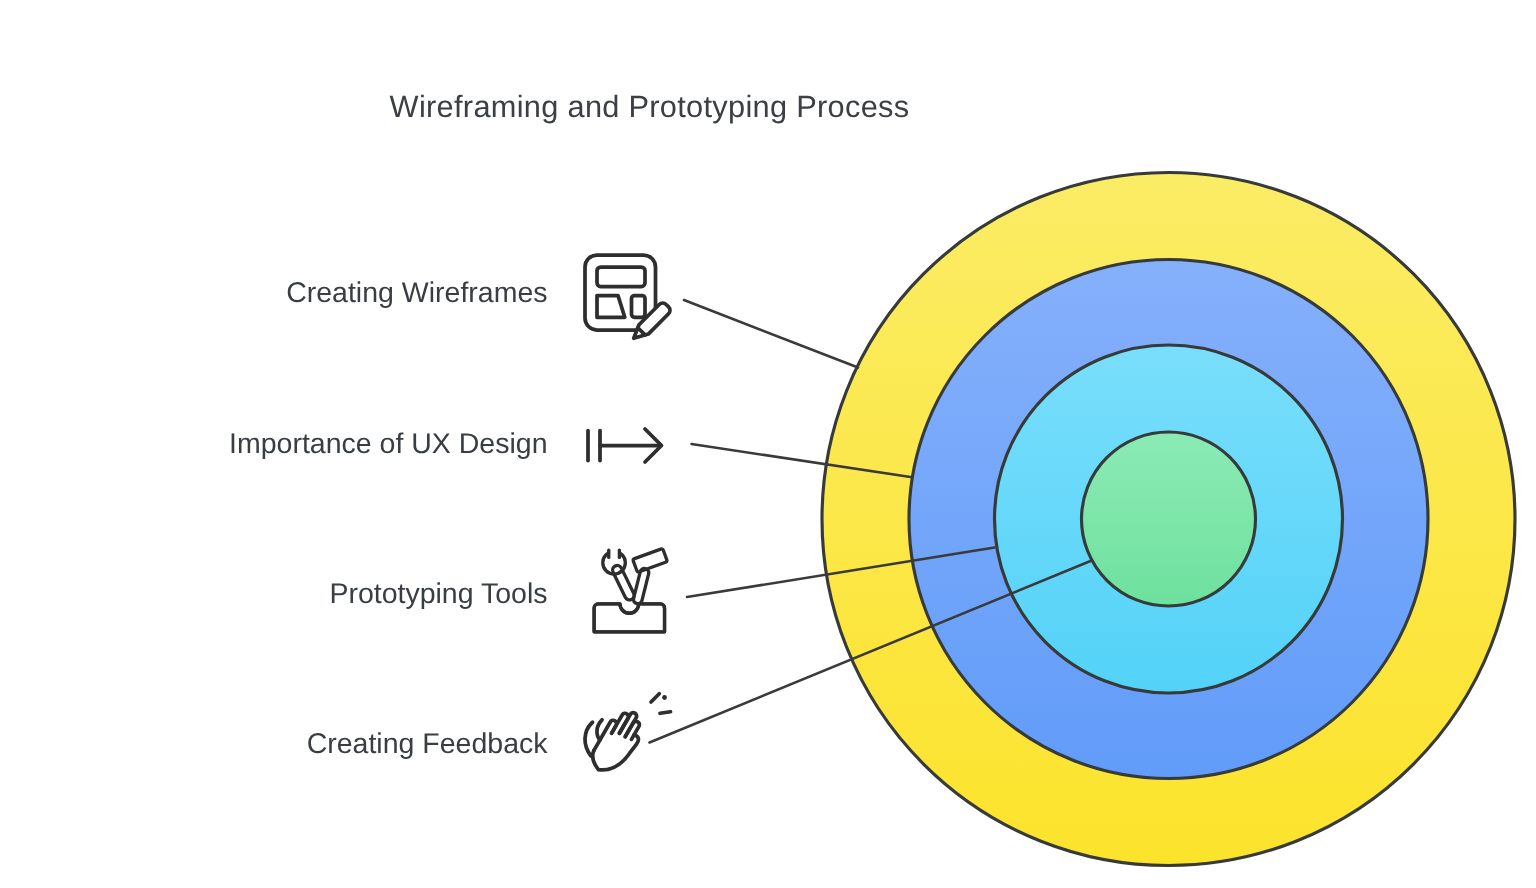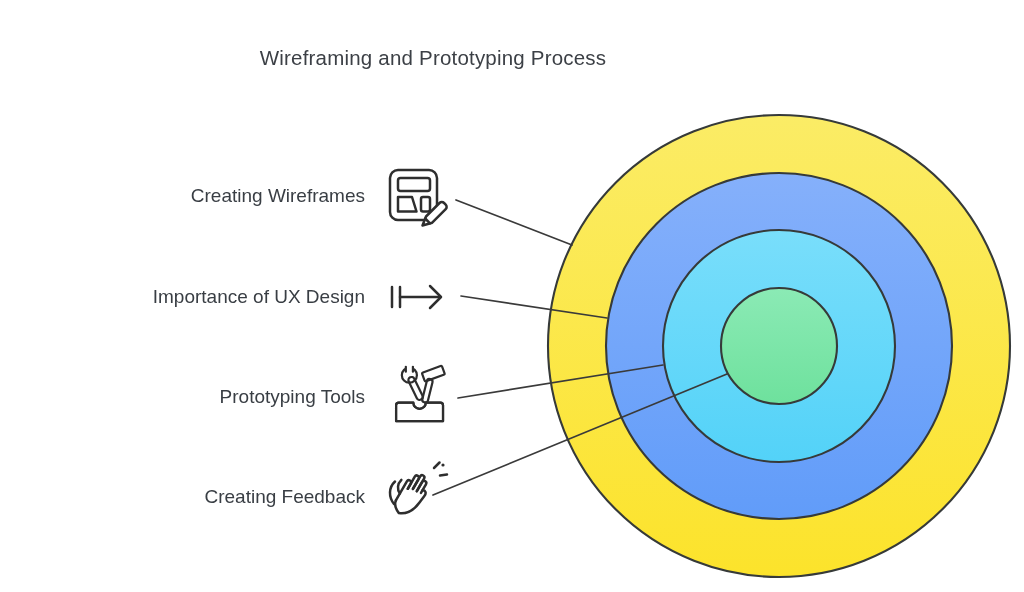--- a/index.html
+++ b/index.html
@@ -3,21 +3,21 @@
 <meta charset="utf-8">
 <style>
   html,body{margin:0;padding:0;}
   body{
     width:1024px;height:592px;position:relative;overflow:hidden;
     background:#ffffff;
     font-family:"Liberation Sans","DejaVu Sans",sans-serif;
   }
   .stage{position:absolute;inset:0;}
   .page-title{
-    position:absolute;top:46px;left:0;width:866px;
+    position:absolute;top:60px;left:0;width:866px;
     text-align:center;font-size:20.5px;font-weight:500;
     color:#3c4046;letter-spacing:.2px;
   }
   .row-label{
     position:absolute;right:659px;transform:translateY(-50%);
     white-space:nowrap;font-size:19px;color:#393e44;font-weight:400;
   }
   .icon{position:absolute;}
   .icon svg{display:block;}
   .icon path,.icon rect,.icon circle,.icon line,.icon polyline{

